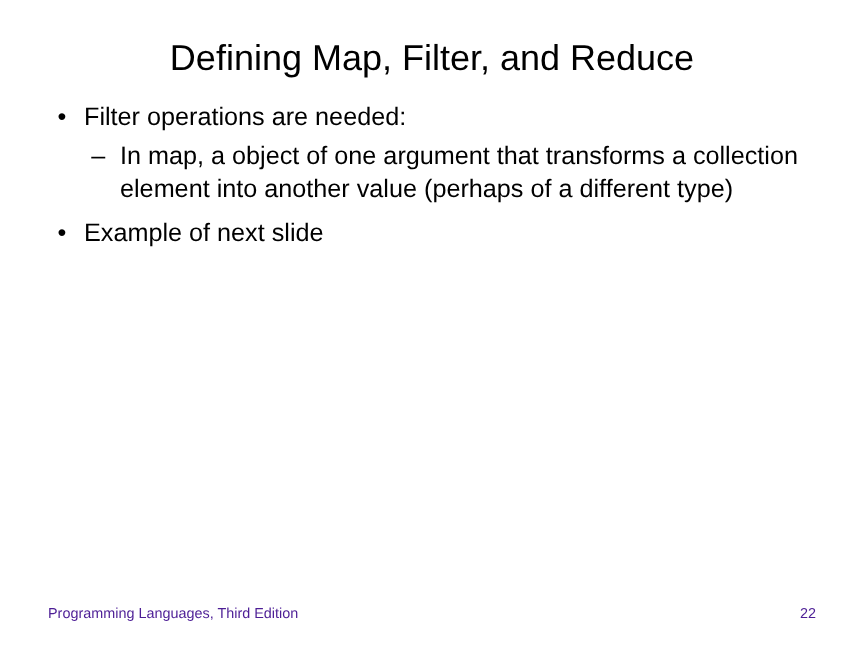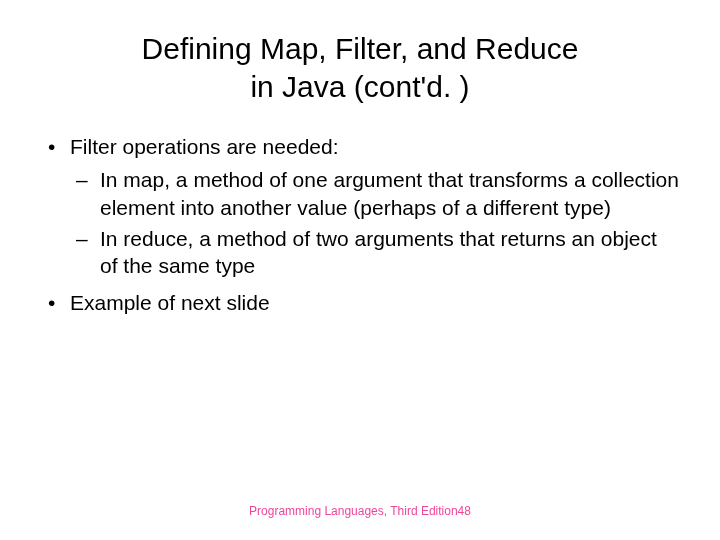--- a/index.html
+++ b/index.html
@@ -9,21 +9,21 @@
     background: #fff;
     color: #000;
     position: relative;
     padding: 30px 40px 0 40px;
   }
   .title {
     text-align: center;
     font-size: 30px;
     font-weight: 400;
     line-height: 1.25;
-    margin-bottom: 28px;
+    margin-bottom: 16px;
   }
   .bullets {
     list-style: none;
     font-size: 21px;
     line-height: 1.3;
   }
   .bullets > li {
     position: relative;
     padding-left: 30px;
     margin-bottom: 10px;
@@ -49,45 +49,41 @@
     left: 6px;
     top: 0;
   }
   .footer {
     position: absolute;
     bottom: 22px;
     left: 40px;
     right: 40px;
     font-size: 12px;
     display: flex;
-    justify-content: center;
-    color: #ec4899;
+    justify-content: space-between;
+    color: #4c1d95;
   }
 </style>
 </head>
 <body>
 
 <div class="title">
   <span>Defining Map, Filter, and Reduce</span><br>
-  <span>in Java (cont'd. )</span>
 </div>
 
 <ul class="bullets">
   <li>
     <span>Filter operations are needed:</span>
     <ul class="sub">
       <li>
-        <span>In map, a method of one argument that transforms a collection element into another value (perhaps of a different type)</span>
-      </li>
-      <li>
-        <span>In reduce, a method of two arguments that returns an object of the same type</span>
+        <span>In map, a object of one argument that transforms a collection element into another value (perhaps of a different type)</span>
       </li>
     </ul>
   </li>
   <li>
     <span>Example of next slide</span>
   </li>
 </ul>
 
 <div class="footer">
   <span>Programming Languages, Third Edition</span>
-  <span>48</span>
+  <span>22</span>
 </div>
 
 </body></html>

